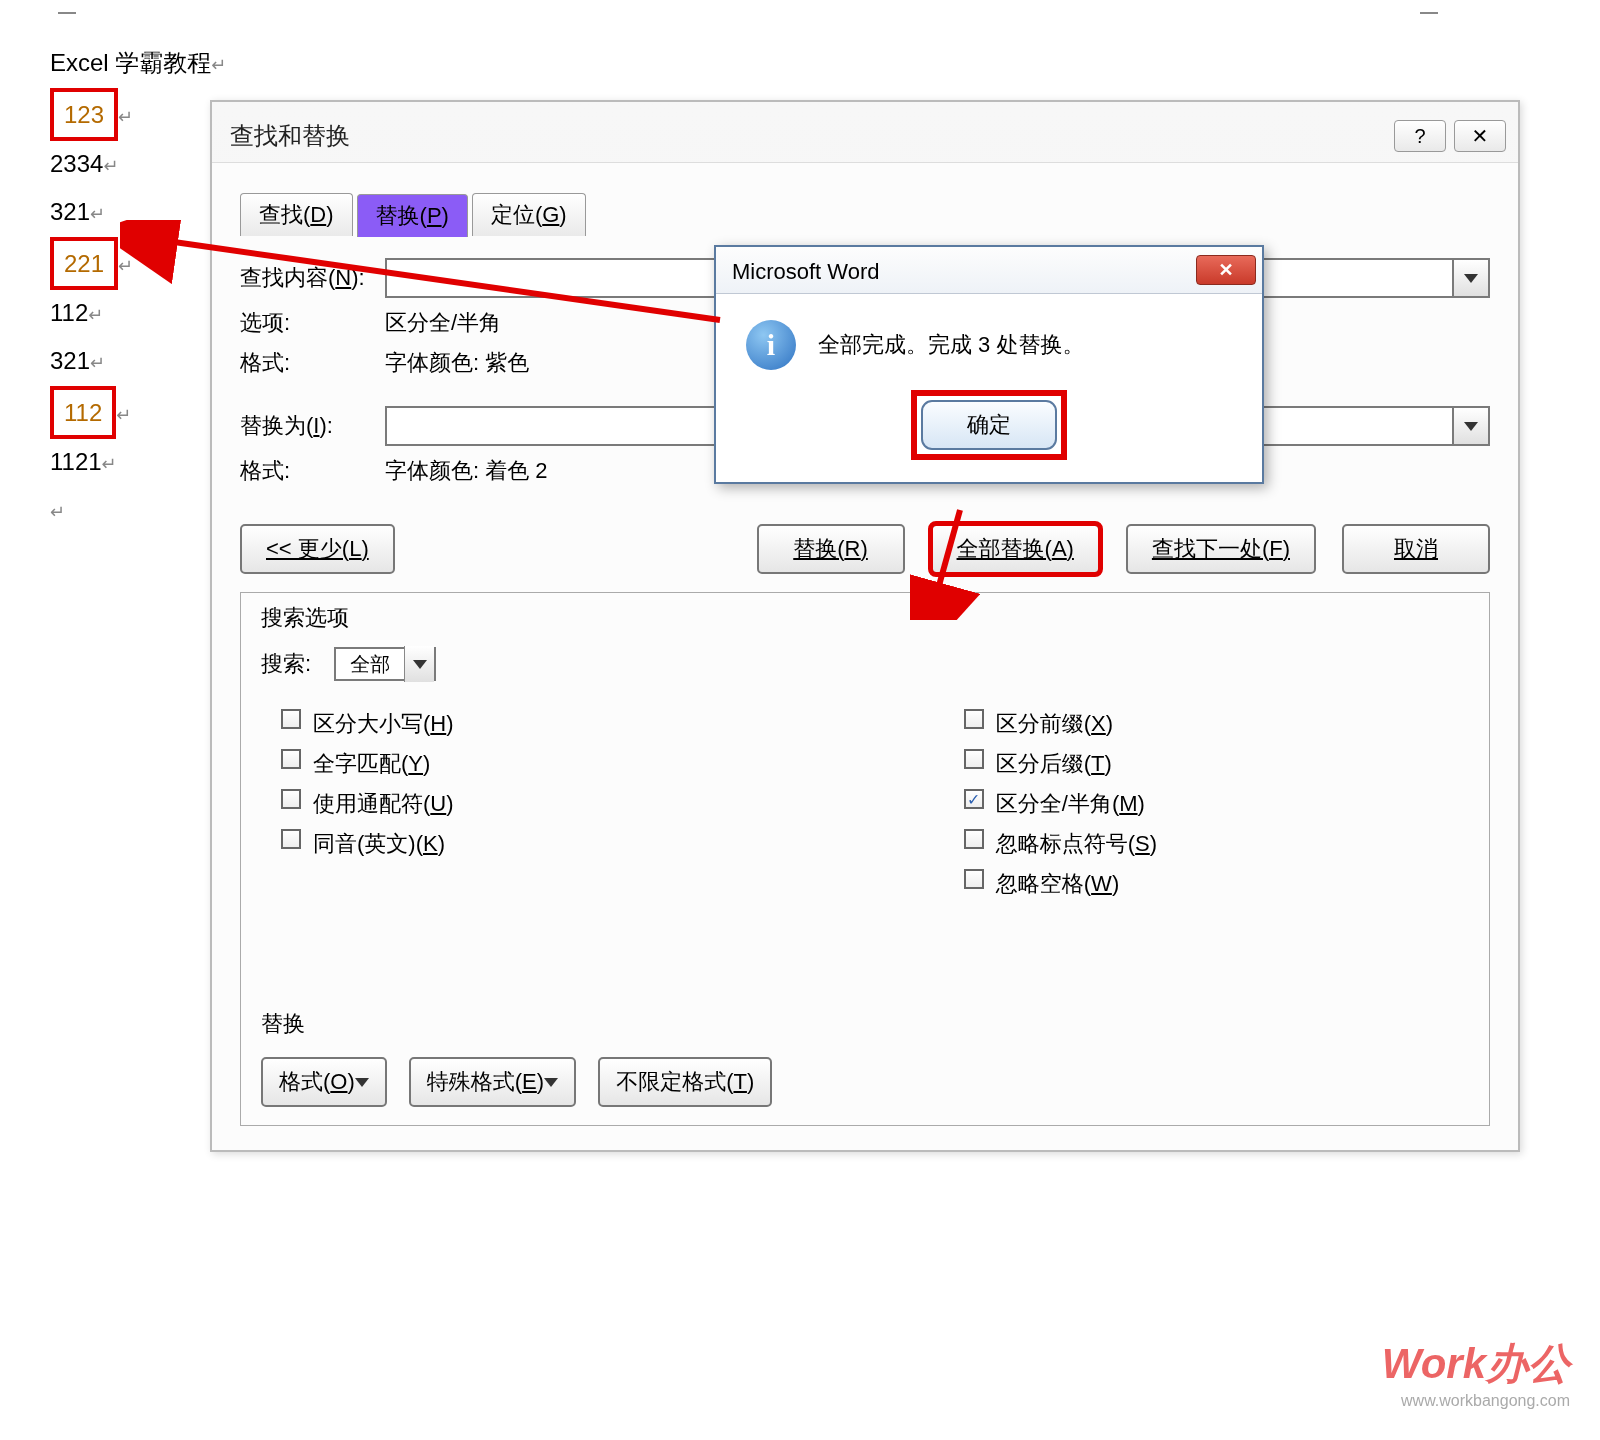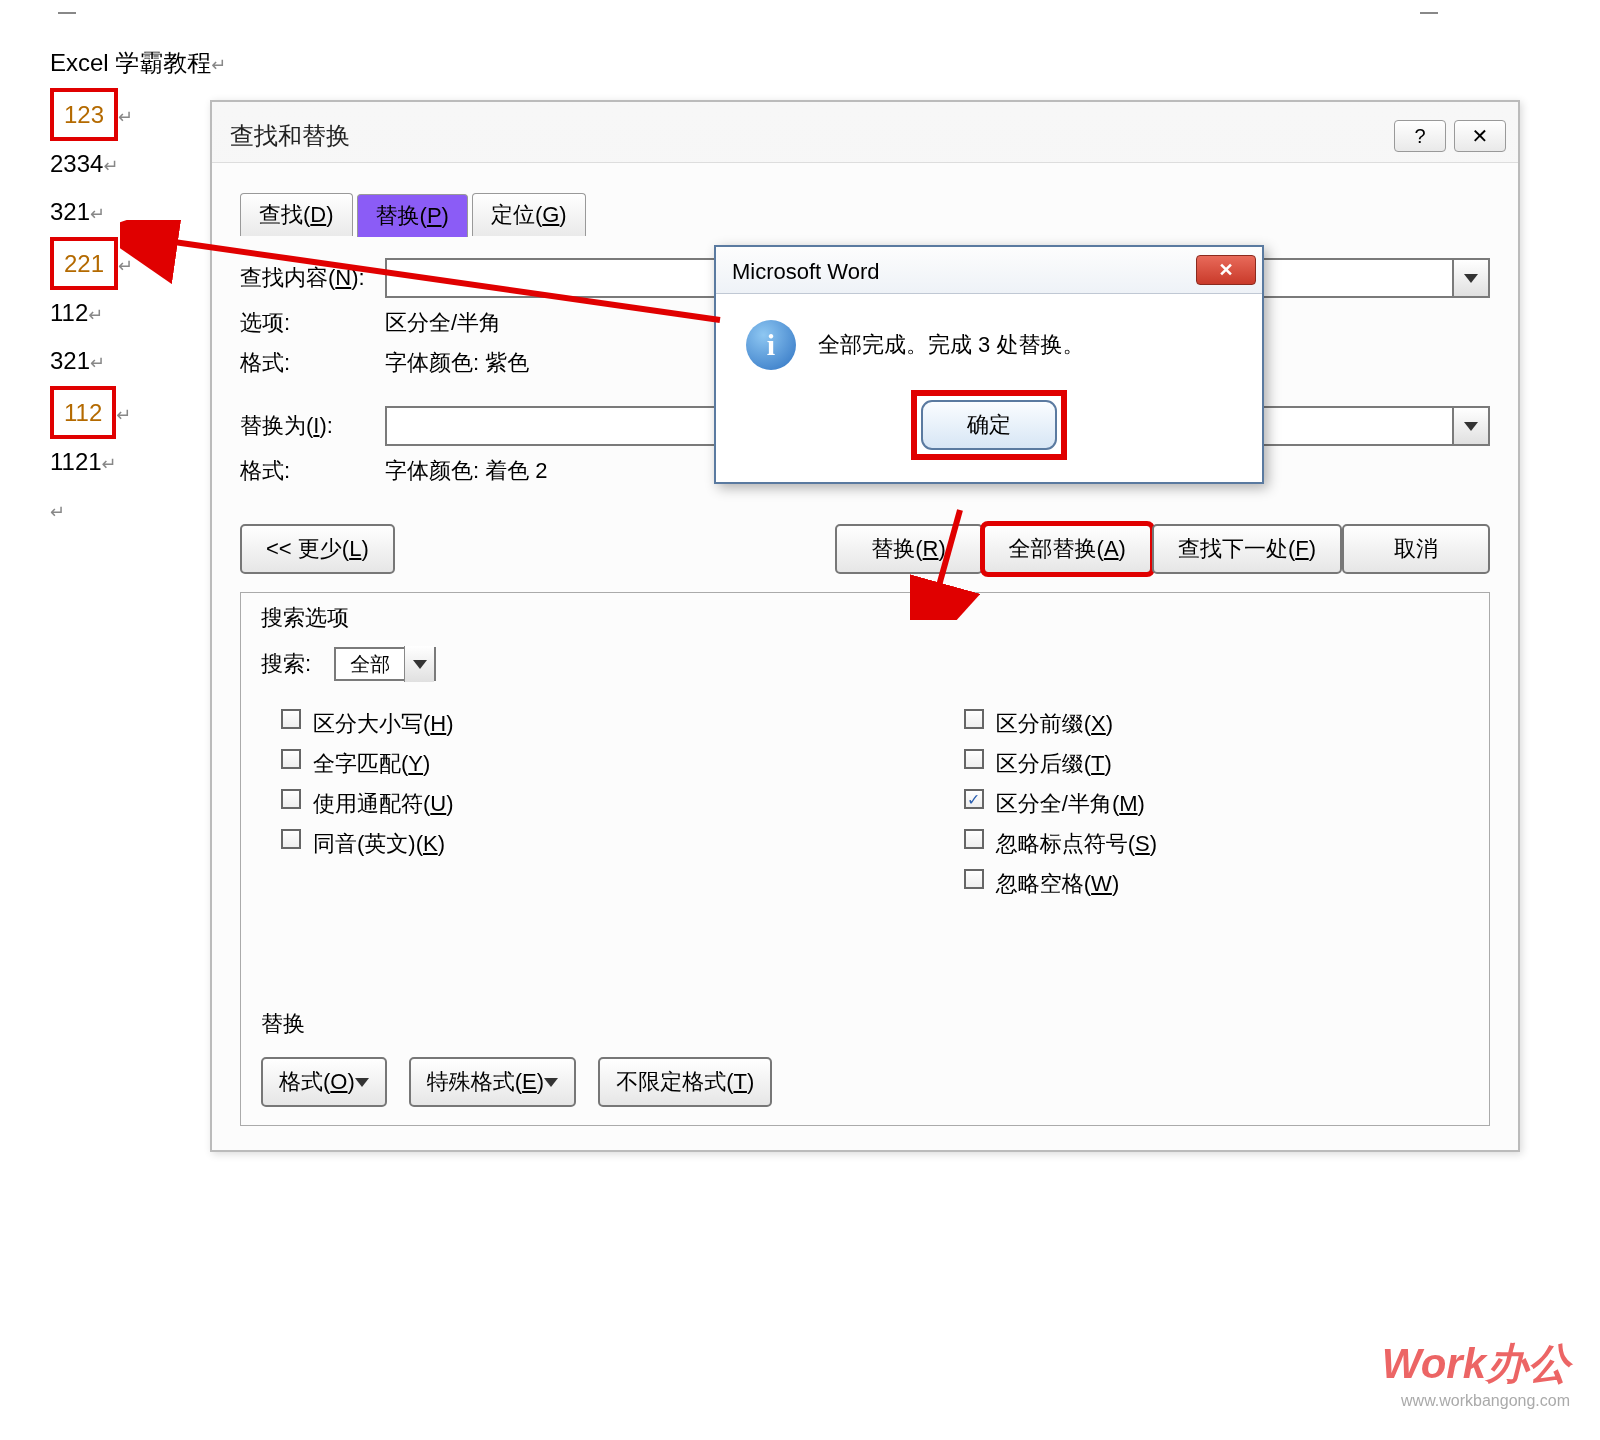--- a/index.html
+++ b/index.html
@@ -82,21 +82,21 @@
   background: linear-gradient(#fff,#e0e0e0);
   display: flex; align-items: center; justify-content: center;
   cursor: pointer;
 }
 .tri-down {
   width: 0; height: 0;
   border-left: 7px solid transparent;
   border-right: 7px solid transparent;
   border-top: 9px solid #333;
 }
-.btn-row { display: flex; margin: 38px 0 18px 0; }
+.btn-row { display: flex; gap: 26px; margin: 38px 0 18px 0; text-decoration: underline; }
 .btn-row .spacer { flex: 1; }
 .wbtn {
   border: 2px solid #777;
   border-radius: 5px;
   background: linear-gradient(#fff,#e6e6e6);
   padding: 8px 24px;
   font-size: 22px;
   cursor: pointer;
   min-width: 148px;
   text-align: center;

